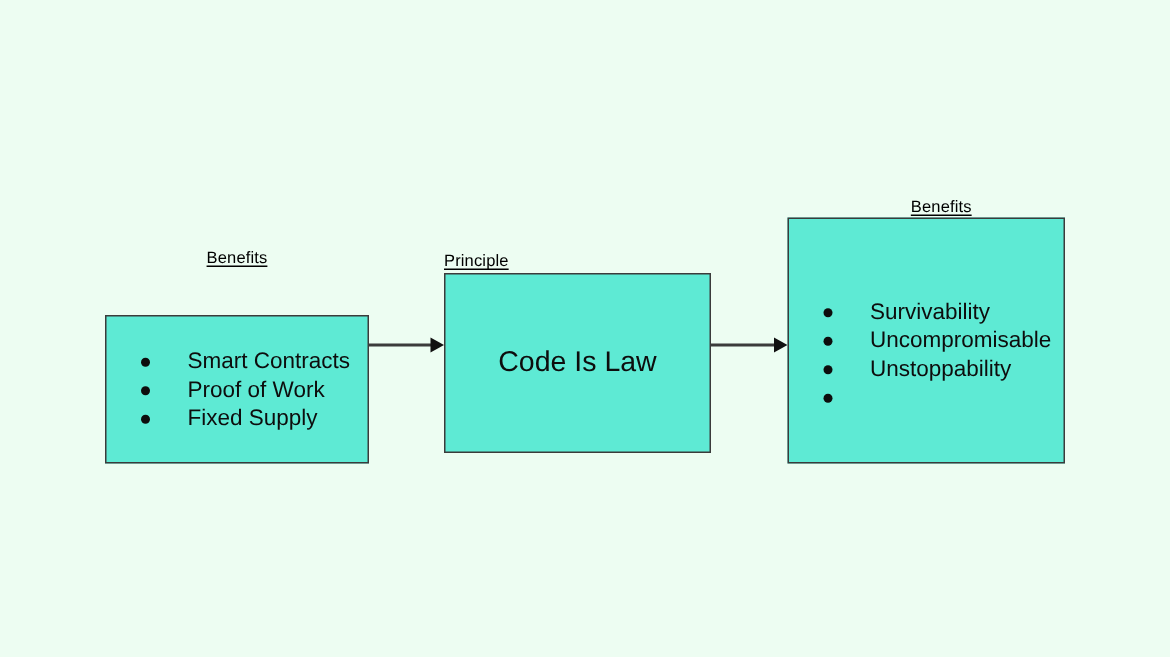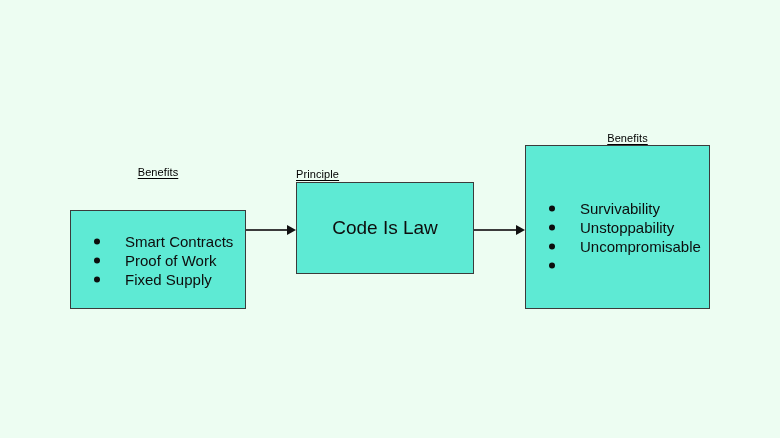--- a/index.html
+++ b/index.html
@@ -125,44 +125,44 @@
     </ul>
   </div>
 
   <div class="connector" style="left:246px; top:223px; width:50px;">
     <div class="shaft" style="width:42px;"></div>
     <div class="head" style="left:41px;"></div>
   </div>
 
   <div class="group-label" style="left:296px; top:168px; width:178px; text-align:left;">Principle</div>
 
-  <div class="node-box" style="left:296px; top:182px; width:178px; height:92px;">
+  <div class="node-box" style="left:296px; top:182px; width:178px; height:120px;">
     <div class="center-text">Code Is Law</div>
   </div>
 
   <div class="connector" style="left:474px; top:223px; width:52px;">
     <div class="shaft" style="width:43px;"></div>
     <div class="head" style="left:42px;"></div>
   </div>
 
   <div class="group-label" style="left:535px; top:132px; width:185px; text-align:center;">Benefits</div>
 
   <div class="node-box" style="left:525px; top:145px; width:185px; height:164px;">
     <ul class="bullet-list">
       <li>
         <span class="bullet-dot"></span>
         <span>Survivability</span>
       </li>
       <li>
         <span class="bullet-dot"></span>
-        <span>Unstoppability</span>
+        <span>Uncompromisable</span>
       </li>
       <li>
         <span class="bullet-dot"></span>
-        <span>Uncompromisable</span>
+        <span>Unstoppability</span>
       </li>
       <li>
         <span class="bullet-dot"></span>
       </li>
     </ul>
   </div>
 
 </div>
 
 </body></html>

